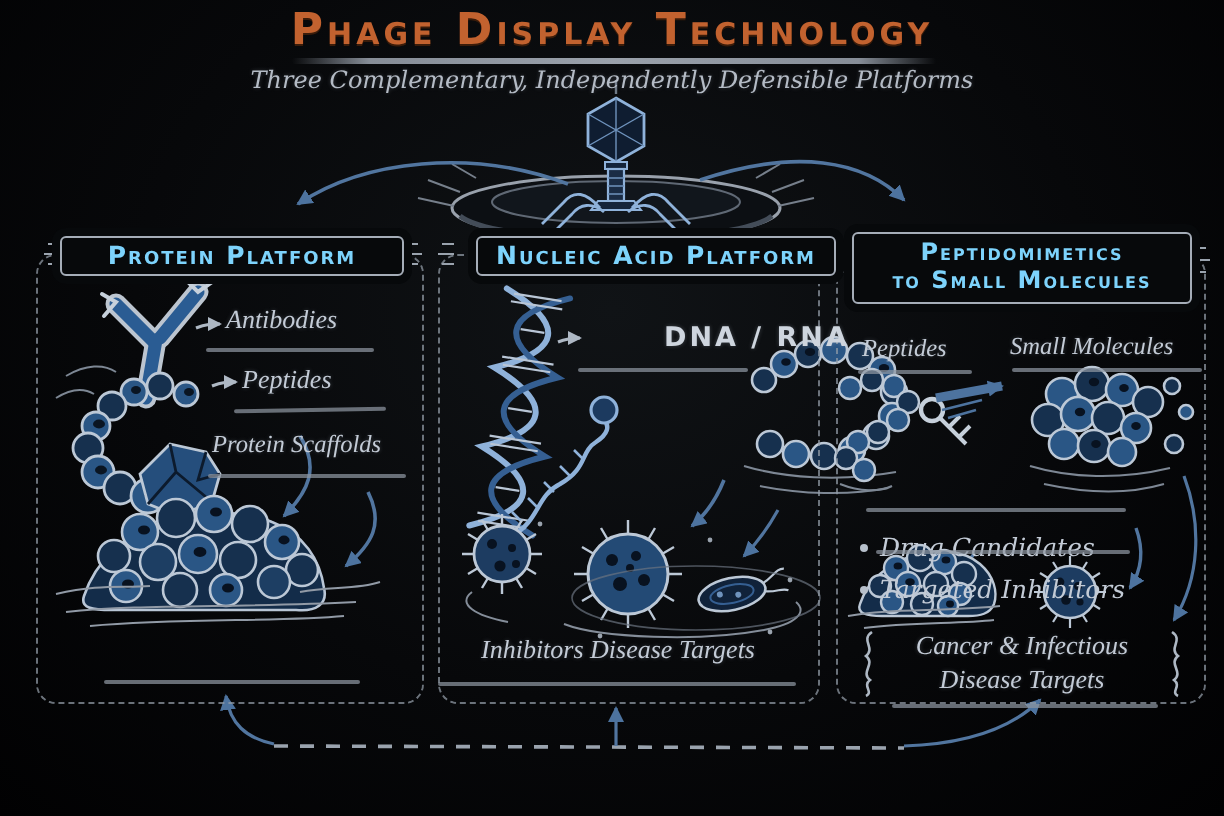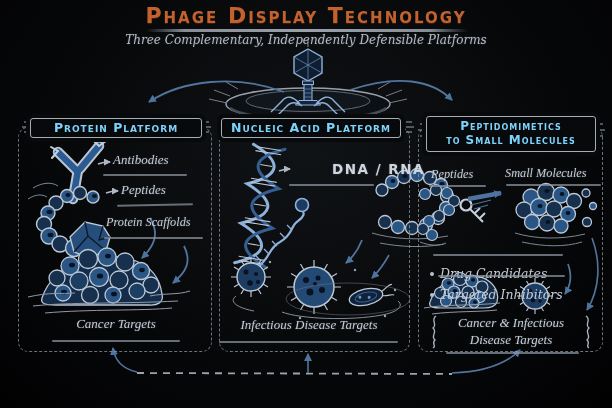--- a/index.html
+++ b/index.html
@@ -373,40 +373,39 @@
   <div class="title-u"></div>
   <div class="subtitle">Three Complementary, Independently Defensible Platforms</div>
 
   <div class="panel" style="left:18px;top:127px;width:194px;height:225px"></div>
   <div class="panel" style="left:219px;top:127px;width:191px;height:225px"></div>
   <div class="panel" style="left:418px;top:127px;width:185px;height:225px"></div>
 
   <div class="pbox" style="left:30px;top:118px;width:172px">
     <span>Protein Platform</span>
   </div>
-  <div class="pbox" style="left:221px;top:118px;width:180px">
+  <div class="pbox" style="left:238px;top:118px;width:180px">
     <span>Nucleic Acid Platform</span>
   </div>
   <div class="pbox pbox2" style="left:426px;top:116px;width:170px">
     <span class="l1">Peptidomimetics</span>
     <span class="l2">to Small Molecules</span>
   </div>
 
   <div class="lbl" style="left:113px;top:152px">Antibodies</div>
   <div class="u" style="left:103px;top:174px;width:84px"></div>
   <div class="lbl" style="left:121px;top:182px">Peptides</div>
   <div class="u tilt" style="left:117px;top:204px;width:76px"></div>
   <div class="lbl sm12" style="left:106px;top:215px">Protein Scaffolds</div>
   <div class="u" style="left:104px;top:237px;width:99px"></div>
-  <div class="lbl ctr" style="left:50px;top:316px;width:132px">Cancer Targets</div>
   <div class="u" style="left:52px;top:340px;width:128px"></div>
 
   <div class="lbl dna" style="left:296px;top:161px">DNA / RNA</div>
   <div class="u" style="left:289px;top:184px;width:85px"></div>
-  <div class="lbl ctr" style="left:219px;top:317px;width:180px">Infectious Disease Targets</div>
+  <div class="lbl ctr" style="left:219px;top:317px;width:180px">Inhibitors Disease Targets</div>
   <div class="u" style="left:219px;top:341px;width:179px"></div>
 
   <div class="lbl sm12" style="left:431px;top:167px">Peptides</div>
   <div class="u" style="left:429px;top:185px;width:57px"></div>
   <div class="lbl sm12" style="left:505px;top:166px">Small Molecules</div>
   <div class="u" style="left:506px;top:184px;width:95px"></div>
 
   <div class="bullet-row" style="left:430px;top:236px">
     <span class="dot"></span>
     <span>Drug Candidates</span>

